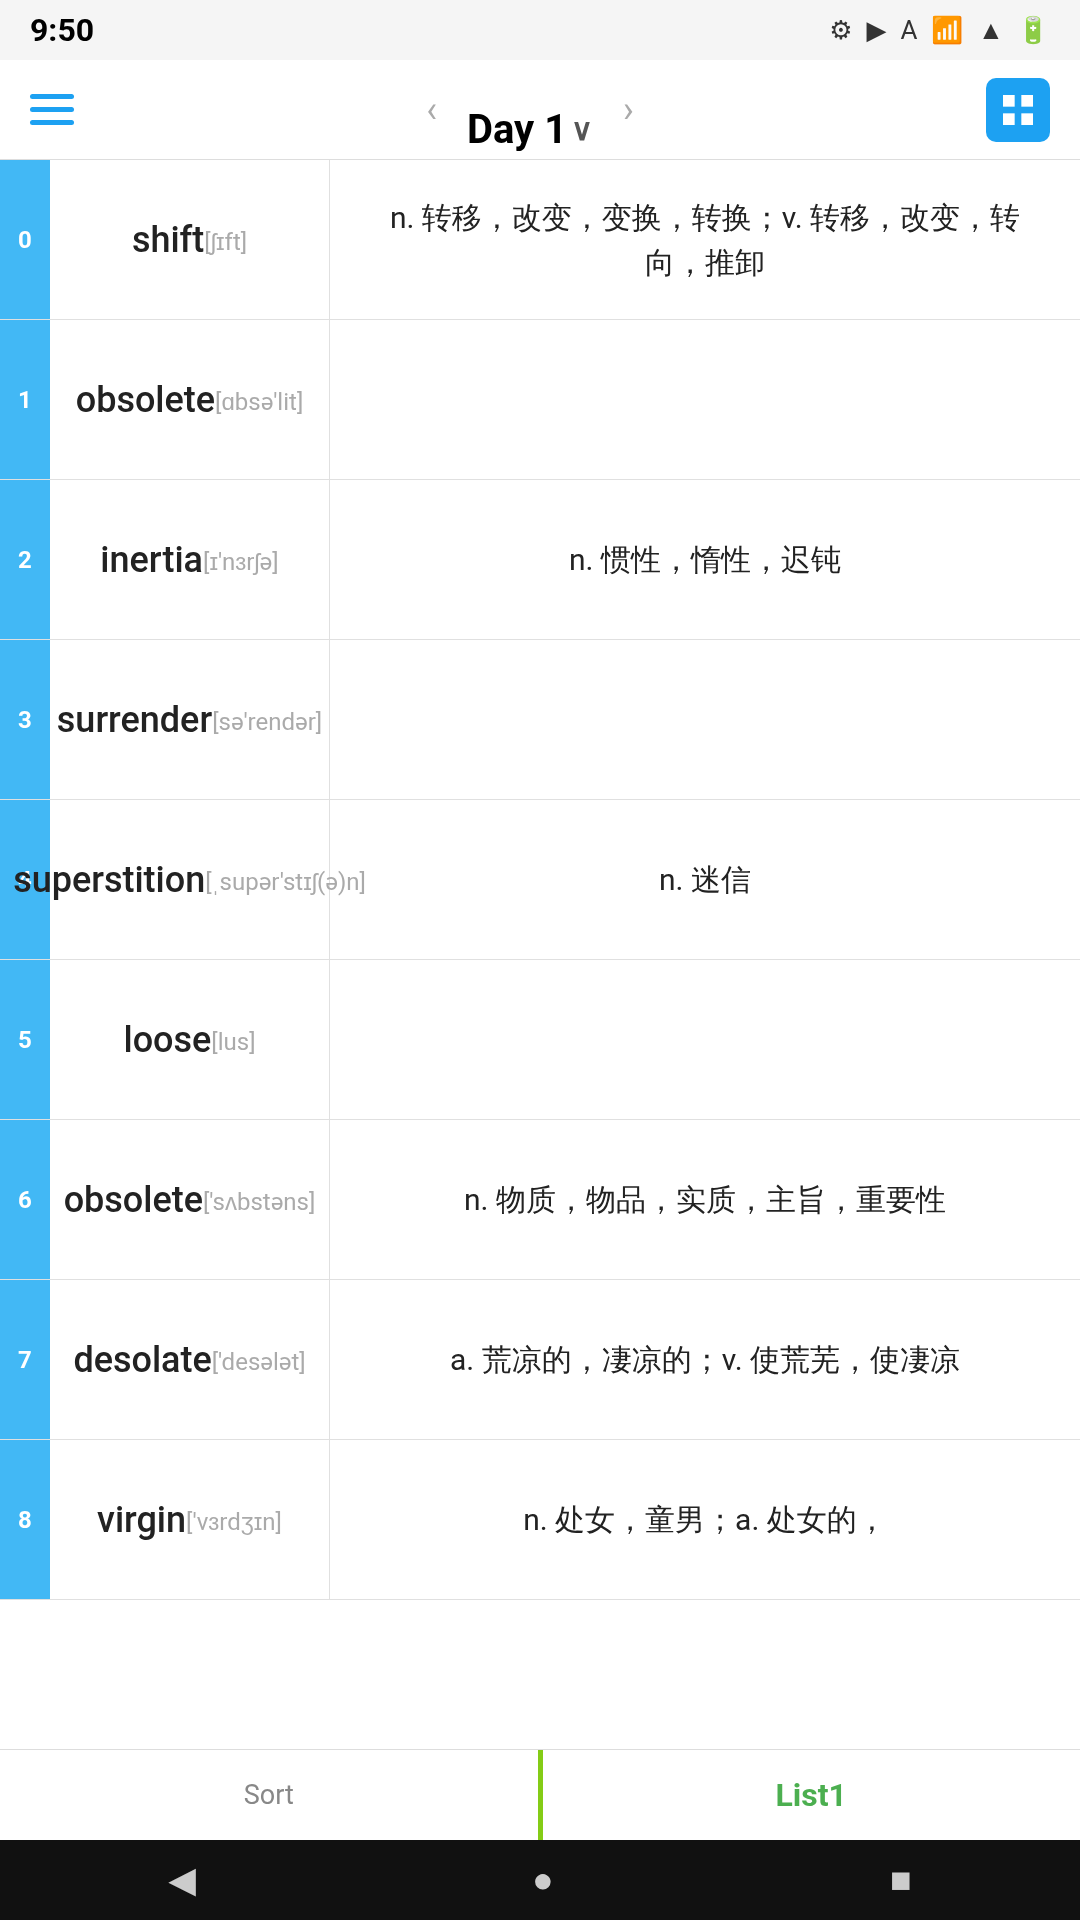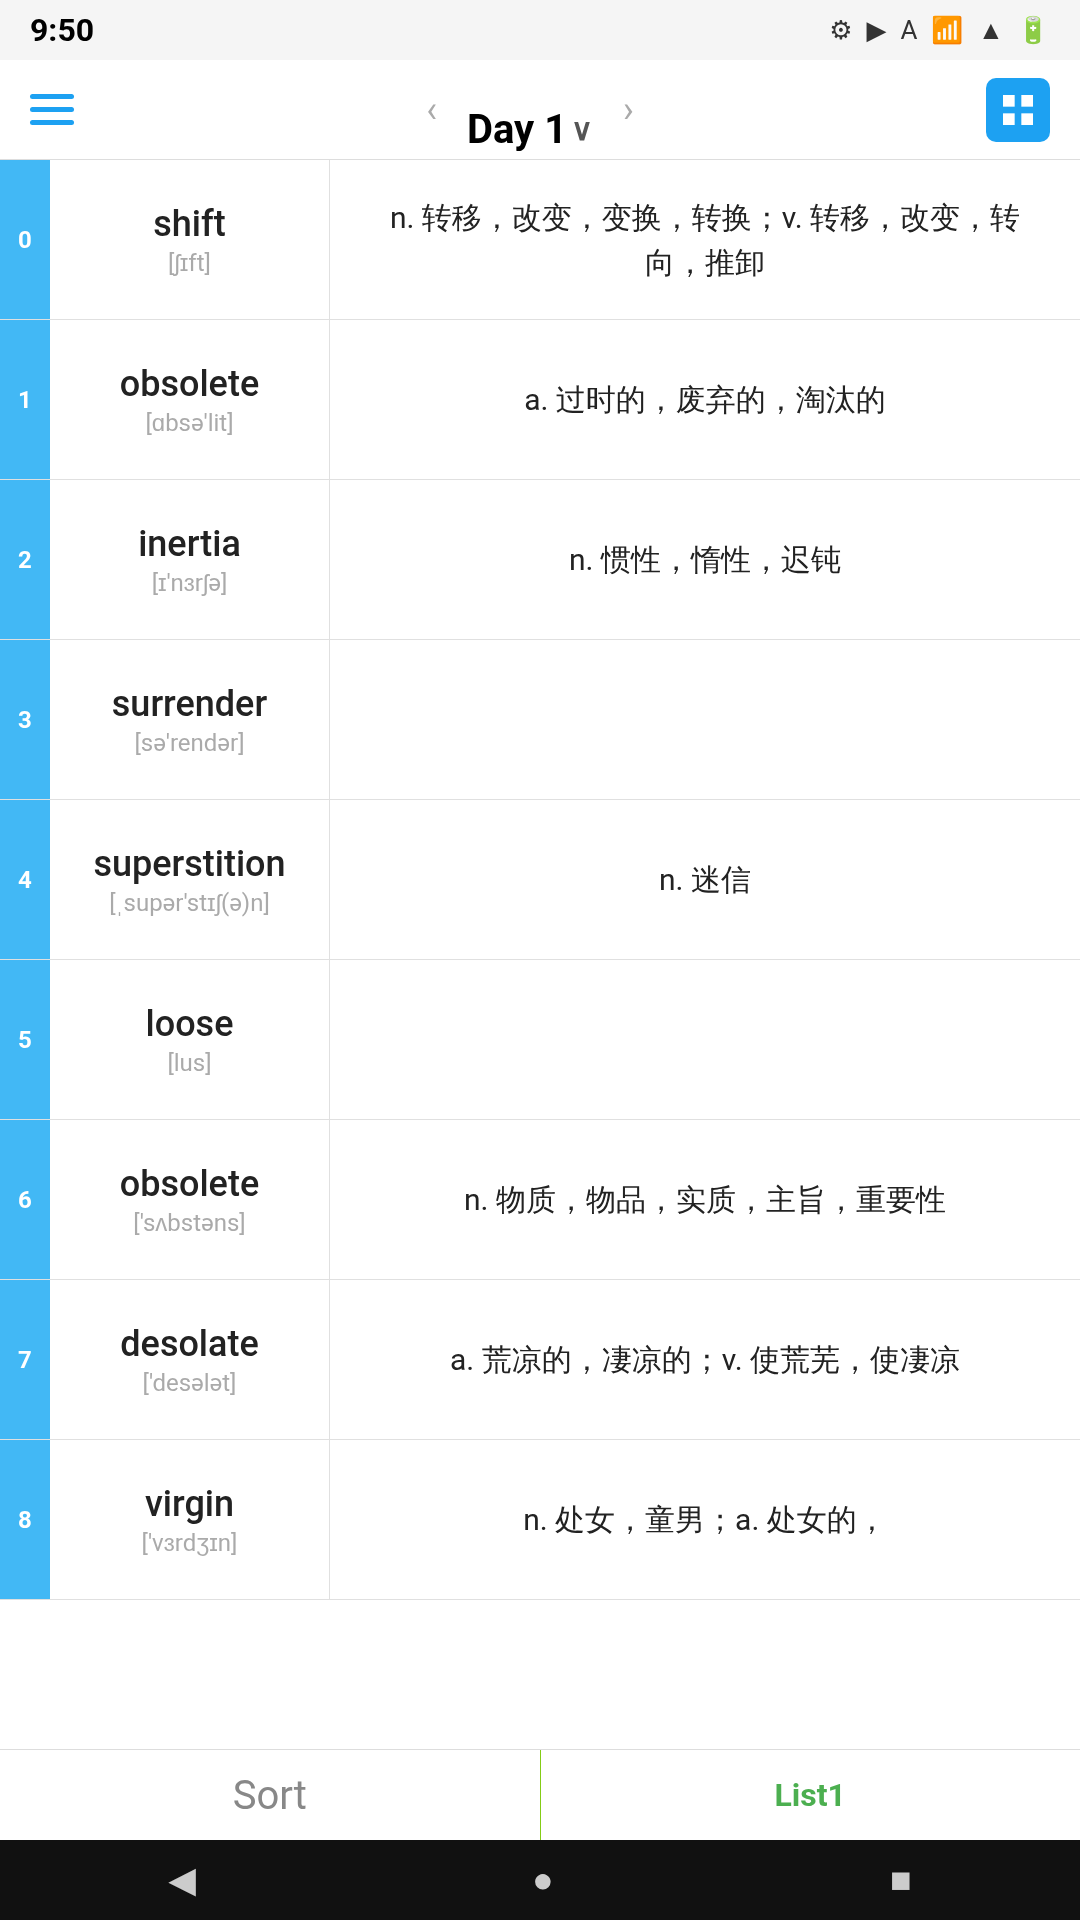--- a/index.html
+++ b/index.html
@@ -120,21 +120,21 @@
       justify-content: center;
       color: #fff;
       font-size: 24px;
       font-weight: bold;
       flex-shrink: 0;
     }
 
     .row-word {
       width: 280px;
       display: flex;
-      flex-direction: column;
+      flex-direction: row;
       align-items: center;
       justify-content: center;
       padding: 20px 25px;
       border-right: 1px solid #e0e0e0;
       flex-shrink: 0;
     }
     .word-text {
       font-size: 36px;
       font-weight: 500;
       color: #222;
@@ -167,24 +167,24 @@
       background: #fff;
       border-top: 1px solid #ddd;
     }
 
     .tab-sort {
       flex: 1;
       height: 90px;
       display: flex;
       align-items: center;
       justify-content: center;
-      font-size: 40px;
+      font-size: 27px;
       color: #888;
       cursor: pointer;
-      border-right: 1px solid #84cc16;
+      border-right: 5px solid #84cc16;
     }
 
     .tab-list1 {
       flex: 1;
       height: 90px;
       display: flex;
       align-items: center;
       justify-content: center;
       font-size: 32px;
       color: #4caf50;
@@ -259,21 +259,20 @@
         <span class="word-phonetic">[ʃɪft]</span>
       </div>
       <div class="row-definition">n. 转移，改变，变换，转换；v. 转移，改变，转向，推卸</div>
     </div>
     <div class="word-row">
       <div class="row-index">1</div>
       <div class="row-word">
         <span class="word-text">obsolete</span>
         <span class="word-phonetic">[ɑbsə'lit]</span>
       </div>
-      <div class="row-definition">a. 过时的，废弃的，淘汰的</div>
     </div>
     <div class="word-row">
       <div class="row-index">2</div>
       <div class="row-word">
         <span class="word-text">inertia</span>
         <span class="word-phonetic">[ɪ'nɜrʃə]</span>
       </div>
       <div class="row-definition">n. 惯性，惰性，迟钝</div>
     </div>
     <div class="word-row">

